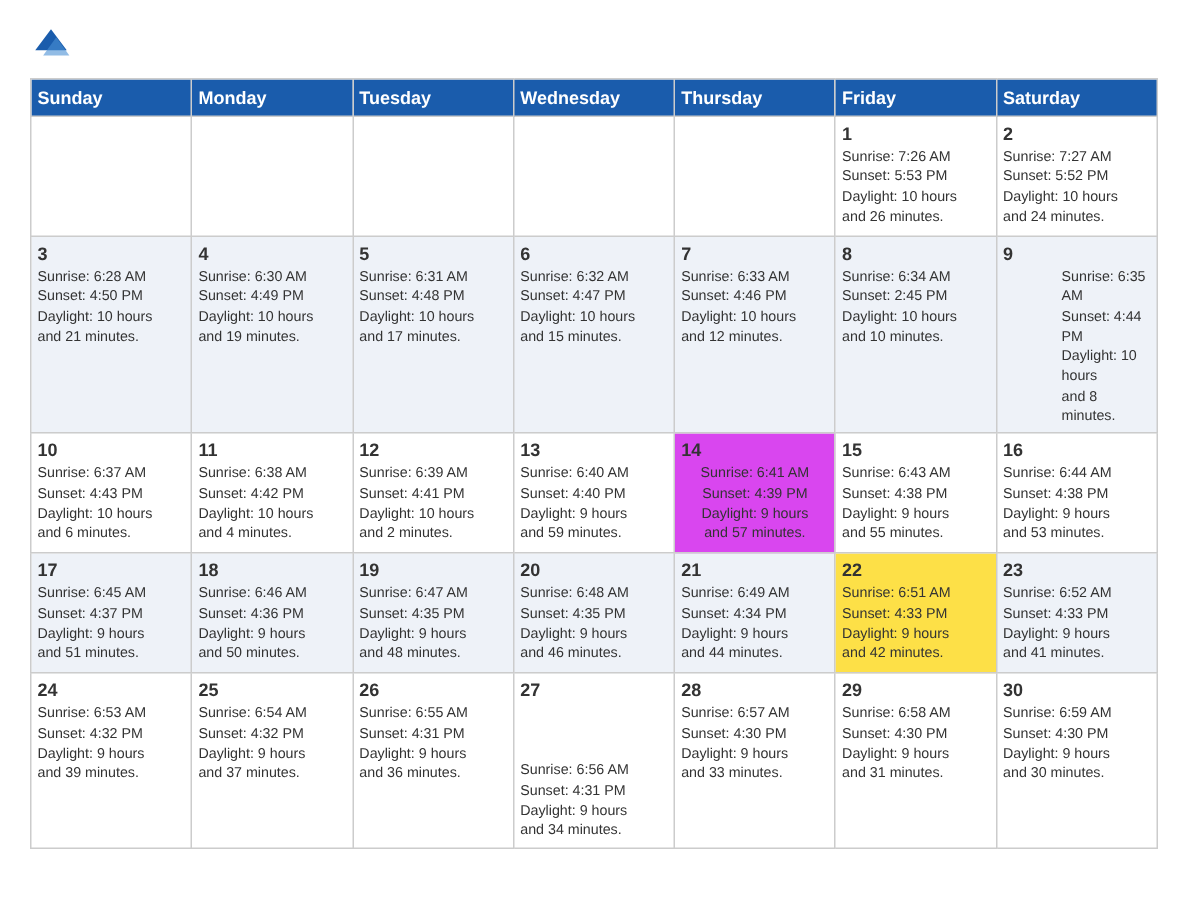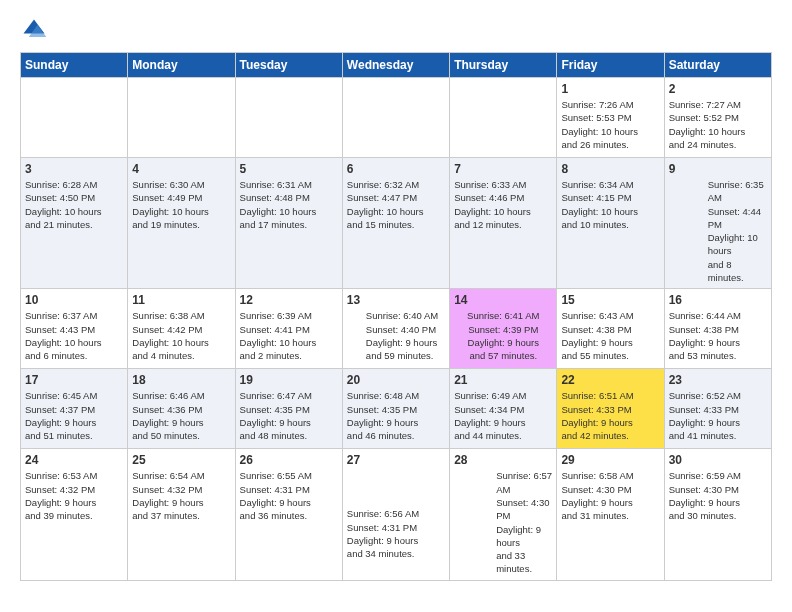--- a/index.html
+++ b/index.html
@@ -173,21 +173,21 @@
         <td style="background: rgb(238, 242, 248);">
           <div class="day-number">7</div>
           <div class="day-info" style="white-space: pre-line;">Sunrise: 6:33 AM
 Sunset: 4:46 PM
 Daylight: 10 hours
 and 12 minutes.</div>
         </td>
         <td style="background: rgb(238, 242, 248);">
           <div class="day-number">8</div>
           <div class="day-info" style="white-space: pre-line;">Sunrise: 6:34 AM
-Sunset: 4:15 PM
+Sunset: 2:45 PM
 Daylight: 10 hours
 and 10 minutes.</div>
         </td>
         <td style="background: rgb(238, 242, 248);">
           <div class="day-number">9</div>
           <div class="day-info" style="white-space: pre-line; margin-left: 39px;">Sunrise: 6:35 AM
 Sunset: 4:44 PM
 Daylight: 10 hours
 and 8 minutes.</div>
         </td>
@@ -209,26 +209,26 @@
         </td>
         <td style="background: rgb(255, 255, 255);">
           <div class="day-number">12</div>
           <div class="day-info" style="white-space: pre-line;">Sunrise: 6:39 AM
 Sunset: 4:41 PM
 Daylight: 10 hours
 and 2 minutes.</div>
         </td>
         <td style="background: rgb(255, 255, 255);">
           <div class="day-number">13</div>
-          <div class="day-info" style="white-space: pre-line; margin-left: 19px;">Sunrise: 6:40 AM
+          <div class="day-info" style="white-space: pre-line;">Sunrise: 6:40 AM
 Sunset: 4:40 PM
 Daylight: 9 hours
 and 59 minutes.</div>
         </td>
-        <td style="background: #f0abfc; margin-top: 30px;">
+        <td style="background: #d946ef; margin-top: 30px;">
           <div class="day-number">14</div>
           <div class="day-info" style="white-space: pre-line; text-align: center;">Sunrise: 6:41 AM
 Sunset: 4:39 PM
 Daylight: 9 hours
 and 57 minutes.</div>
         </td>
         <td style="background: rgb(255, 255, 255);">
           <div class="day-number">15</div>
           <div class="day-info" style="white-space: pre-line;">Sunrise: 6:43 AM
 Sunset: 4:38 PM
@@ -318,21 +318,21 @@
         </td>
         <td style="background: rgb(255, 255, 255);">
           <div class="day-number">27</div>
           <div class="day-info" style="white-space: pre-line; margin-top: 40px;">Sunrise: 6:56 AM
 Sunset: 4:31 PM
 Daylight: 9 hours
 and 34 minutes.</div>
         </td>
         <td style="background: rgb(255, 255, 255);">
           <div class="day-number">28</div>
-          <div class="day-info" style="white-space: pre-line; margin-left: 42px;">Sunrise: 6:57 AM
+          <div class="day-info" style="white-space: pre-line;">Sunrise: 6:57 AM
 Sunset: 4:30 PM
 Daylight: 9 hours
 and 33 minutes.</div>
         </td>
         <td style="background: rgb(255, 255, 255);">
           <div class="day-number">29</div>
           <div class="day-info" style="white-space: pre-line;">Sunrise: 6:58 AM
 Sunset: 4:30 PM
 Daylight: 9 hours
 and 31 minutes.</div>

